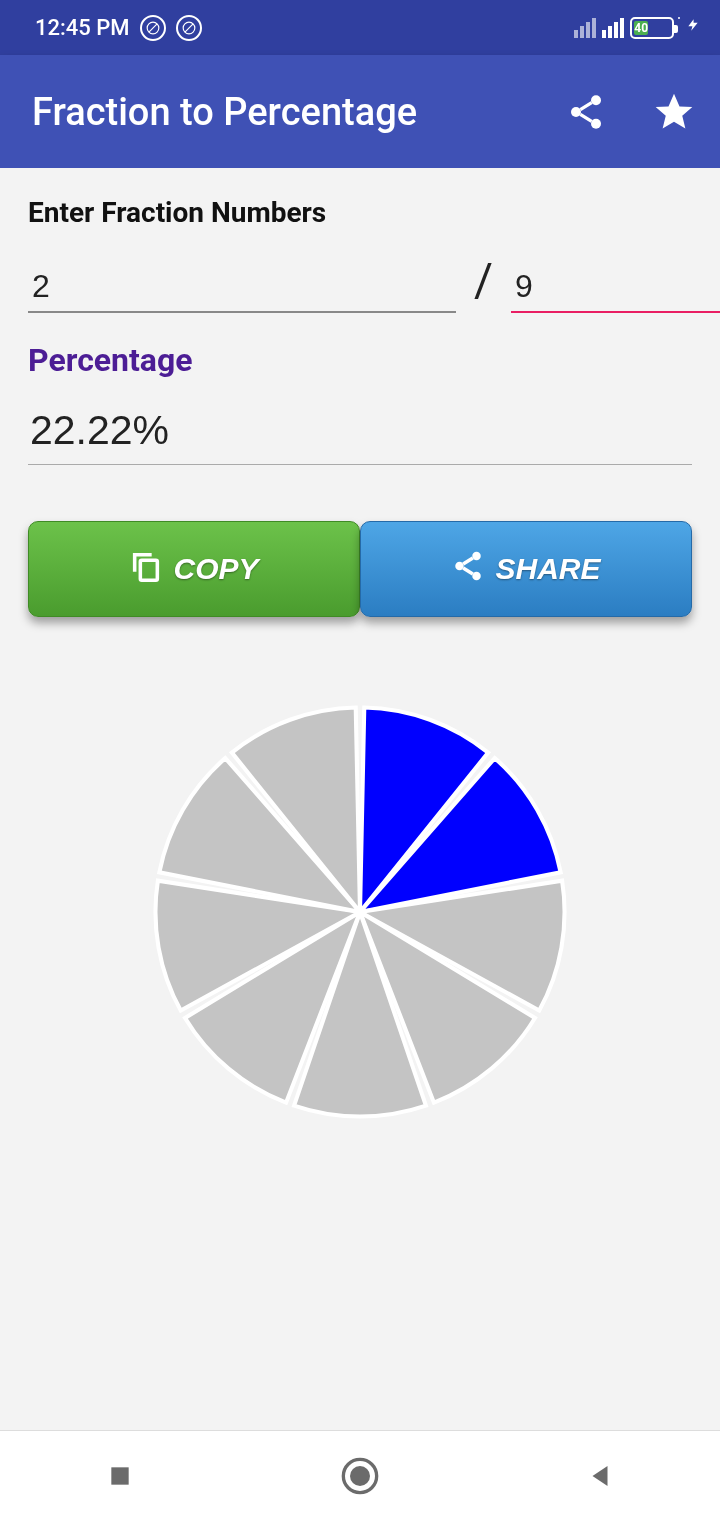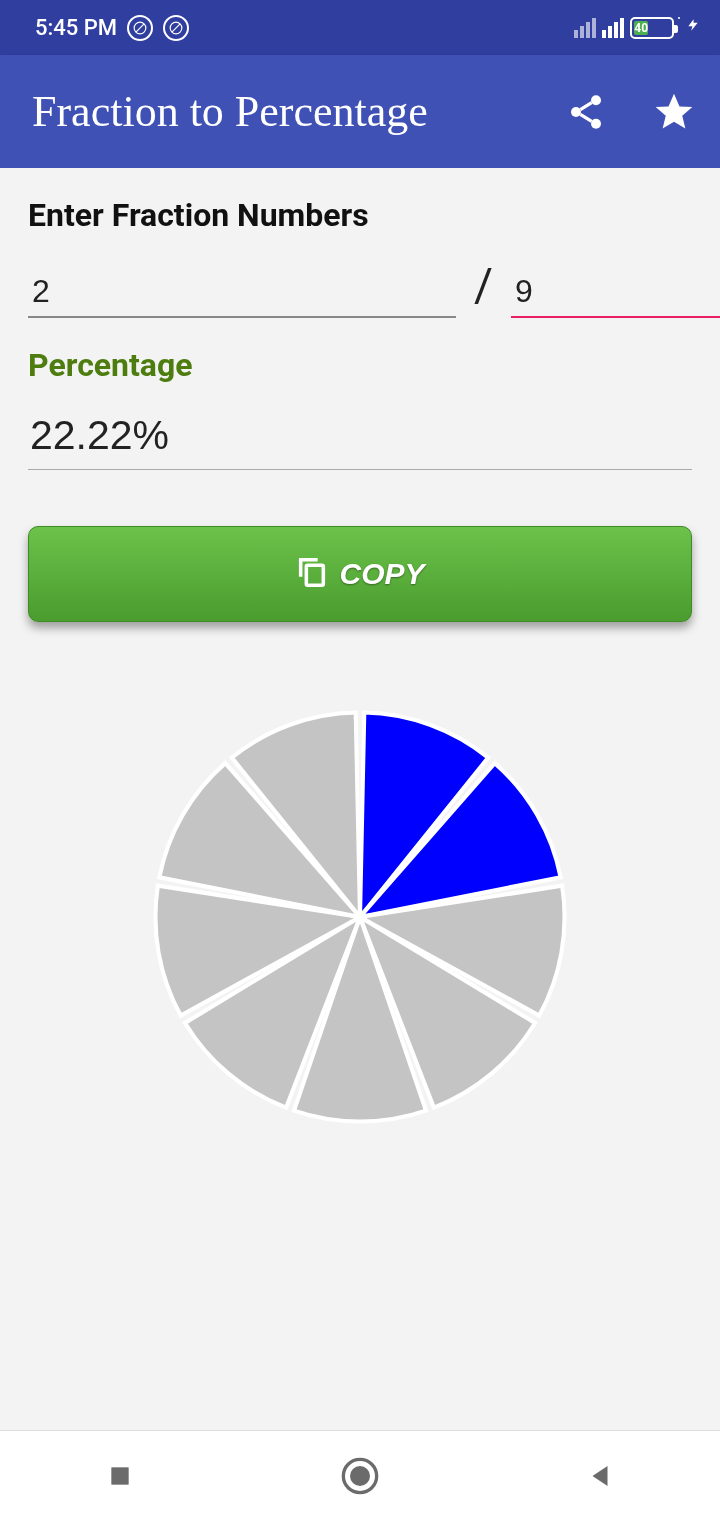--- a/index.html
+++ b/index.html
@@ -41,37 +41,37 @@
   
   .app-bar {
     height: 113px;
     background: #3f51b5;
     color: #fff;
     display: flex;
     align-items: center;
     padding: 0 24px 0 32px;
     box-shadow: 0 4px 8px rgba(0,0,0,0.25);
   }
-  .app-title { font-size: 44px; font-weight: 500; font-family: Liberation Serif, serif; }
+  .app-title { font-size: 38px; font-weight: 500; }
   .app-actions { margin-left:auto; display:flex; gap:44px; }
   .icon-btn { width:44px; height:44px; display:flex; align-items:center; justify-content:center; cursor:pointer; }
 
   
   .content { padding: 28px 28px 0 28px; background:#f3f3f3; }
-  .section-title { font-size: 32px; font-weight: 700; color:#111; margin-bottom: 24px; }
+  .section-title { font-size: 28px; font-weight: 700; color:#111; margin-bottom: 24px; }
 
   .fraction-row { display:flex; align-items:flex-end; gap:18px; margin-bottom: 28px; }
   .input-field {
     flex:1; font-size: 32px; color:#222; border:none; border-bottom: 2px solid #888;
     background: transparent; padding: 6px 4px 6px 4px; outline:none;
   }
   .input-field.active { border-bottom-color: #e91e63; }
   .slash { font-size: 46px; color:#222; padding-bottom:6px; }
 
-  .percentage-title { font-size: 32px; font-weight: 700; color:#4d7c0f; margin-bottom: 20px; }
+  .percentage-title { font-size: 32px; font-weight: 700; color:#4c1d95; margin-bottom: 20px; }
   .result-field {
     width:100%; font-size: 41px; color:#222; border:none; border-bottom: 1px solid #aaa;
     background: transparent; padding: 8px 4px 10px 2px;
   }
 
   .button-row { display:flex; margin-top: 56px; }
   .action-btn {
     flex:1; height: 96px; border-radius: 10px; display:flex; align-items:center; justify-content:center;
     gap:10px; color:#fff; font-size: 30px; font-weight: 800; font-style: italic;
     box-shadow: 0 6px 10px rgba(0,0,0,0.35); cursor:pointer; border:none;
@@ -89,21 +89,21 @@
     background:#fff; border-top:1px solid #ddd;
     display:flex; align-items:center; justify-content:space-around;
   }
   .nav-btn { width:48px; height:48px; display:flex; align-items:center; justify-content:center; cursor:pointer; }
 </style>
 </head>
 <body>
 
 <div class="status-bar">
   <div class="status-left">
-    <span>5:45 PM</span>
+    <span>12:45 PM</span>
     <span class="status-icon-circle">
       <svg width="14" height="14" viewBox="0 0 24 24">
           <circle cx="12" cy="12" r="10" fill="none" stroke="#fff" stroke-width="2"></circle>
           <line x1="5" y1="19" x2="19" y2="5" stroke="#fff" stroke-width="2"></line>
         </svg>
     </span>
     <span class="status-icon-circle">
       <svg width="14" height="14" viewBox="0 0 24 24">
           <circle cx="12" cy="12" r="10" fill="none" stroke="#fff" stroke-width="2"></circle>
           <line x1="5" y1="19" x2="19" y2="5" stroke="#fff" stroke-width="2"></line>
@@ -170,20 +170,31 @@
 
   <div class="button-row">
     <button class="action-btn btn-copy">
       <span>
         <svg width="34" height="34" viewBox="0 0 24 24" fill="none" stroke="#fff" stroke-width="2.5">
             <rect x="8" y="8" width="12" height="14" rx="1"></rect>
             <path d="M4 16 V4 H16"></path>
           </svg>
       </span>
       <span>COPY</span>
+    </button>
+    <button class="action-btn btn-share">
+      <span>
+        <svg width="34" height="34" viewBox="0 0 24 24" fill="#fff">
+            <circle cx="18" cy="5" r="3"></circle>
+            <circle cx="6" cy="12" r="3"></circle>
+            <circle cx="18" cy="19" r="3"></circle>
+            <path d="M8.6 10.6 L15.4 6.4 M8.6 13.4 L15.4 17.6" stroke="#fff" stroke-width="2.5"></path>
+          </svg>
+      </span>
+      <span>SHARE</span>
     </button>
   </div>
 
   <div class="chart-area">
     <svg id="pie-svg" width="450" height="450" viewBox="-110 -110 220 220">
         <path d="M 0 0 L 2.09 -99.98 A 100 100 0 0 1 62.66 -77.93 Z" fill="#0000ff" stroke="#fff" stroke-width="2"></path>
         <path d="M 0 0 L 65.87 -75.24 A 100 100 0 0 1 98.10 -19.42 Z" fill="#0000ff" stroke="#fff" stroke-width="2"></path>
         <path d="M 0 0 L 98.82 -15.30 A 100 100 0 0 1 87.63 48.18 Z" fill="#c4c4c4" stroke="#fff" stroke-width="2"></path>
         <path d="M 0 0 L 85.54 51.80 A 100 100 0 0 1 36.16 93.23 Z" fill="#c4c4c4" stroke="#fff" stroke-width="2"></path>
         <path d="M 0 0 L 32.23 94.66 A 100 100 0 0 1 -32.23 94.66 Z" fill="#c4c4c4" stroke="#fff" stroke-width="2"></path>

